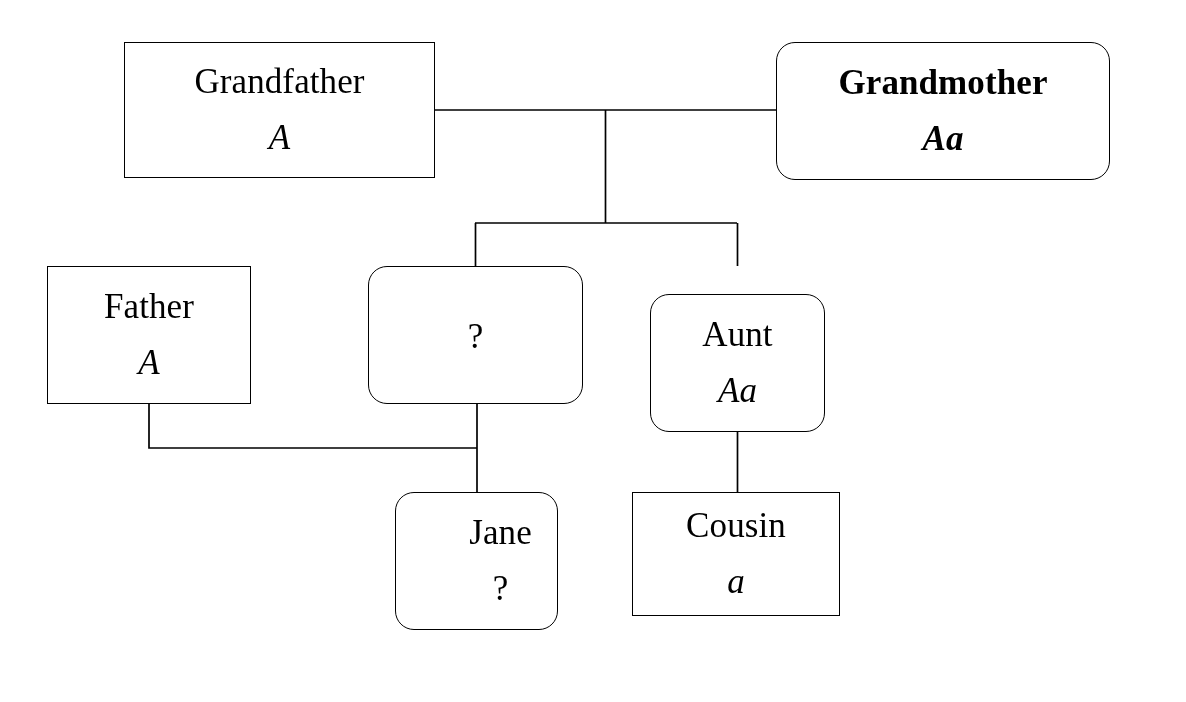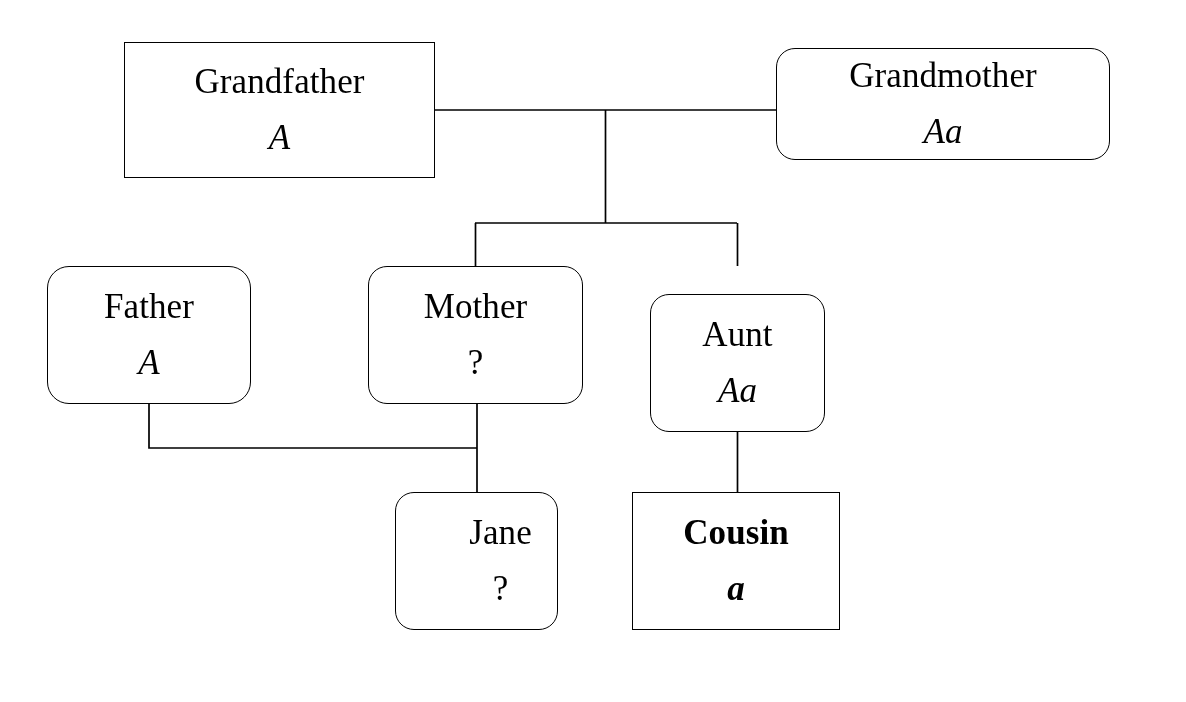--- a/index.html
+++ b/index.html
@@ -76,43 +76,42 @@
       <path d="M 477 404 L 477 492"></path>
       <path d="M 737.5 404 L 737.5 492"></path>
     </g>
   </svg>
 
   <div class="node male" id="node-grandfather" style="left: 124px; top: 42px; width: 311px; height: 136px; border-color: rgb(0, 0, 0);">
     <div class="node-label">Grandfather</div>
     <div class="node-genotype">A</div>
   </div>
 
-  <div class="node female" id="node-grandmother" style="left: 776px; top: 48px; width: 334px; height: 112px; border-color: rgb(0, 0, 0);">
+  <div class="node female" id="node-grandmother" style="left: 776px; top: 42px; width: 334px; height: 138px; border-color: rgb(0, 0, 0); font-weight: bold;">
     <div class="node-label">Grandmother</div>
     <div class="node-genotype">Aa</div>
   </div>
 
-  <div class="node male" id="node-father" style="left: 47px; top: 266px; width: 204px; height: 138px; border-color: rgb(0, 0, 0); border-radius: 22px;">
+  <div class="node male" id="node-father" style="left: 47px; top: 266px; width: 204px; height: 138px; border-color: rgb(0, 0, 0);">
     <div class="node-label">Father</div>
     <div class="node-genotype">A</div>
   </div>
 
   <div class="node female" id="node-mother" style="left: 368px; top: 266px; width: 215px; height: 138px; border-color: rgb(0, 0, 0);">
-    <div class="node-label">Mother</div>
     <div class="node-genotype unknown">?</div>
   </div>
 
   <div class="node female" id="node-aunt" style="left: 650px; top: 266px; width: 175px; height: 138px; border-color: rgb(0, 0, 0); margin-top: 28px;">
     <div class="node-label">Aunt</div>
     <div class="node-genotype">Aa</div>
   </div>
 
   <div class="node female" id="node-jane" style="left: 395px; top: 492px; width: 163px; height: 138px; border-color: rgb(0, 0, 0); padding-left: 48px;">
     <div class="node-label">Jane</div>
     <div class="node-genotype unknown">?</div>
   </div>
 
-  <div class="node male" id="node-cousin" style="left: 632px; top: 492px; width: 208px; height: 138px; border-color: rgb(0, 0, 0); font-weight: bold;">
+  <div class="node male" id="node-cousin" style="left: 632px; top: 492px; width: 208px; height: 124px; border-color: rgb(0, 0, 0);">
     <div class="node-label">Cousin</div>
     <div class="node-genotype">a</div>
   </div>
 
 </div>
 
 </body></html>

